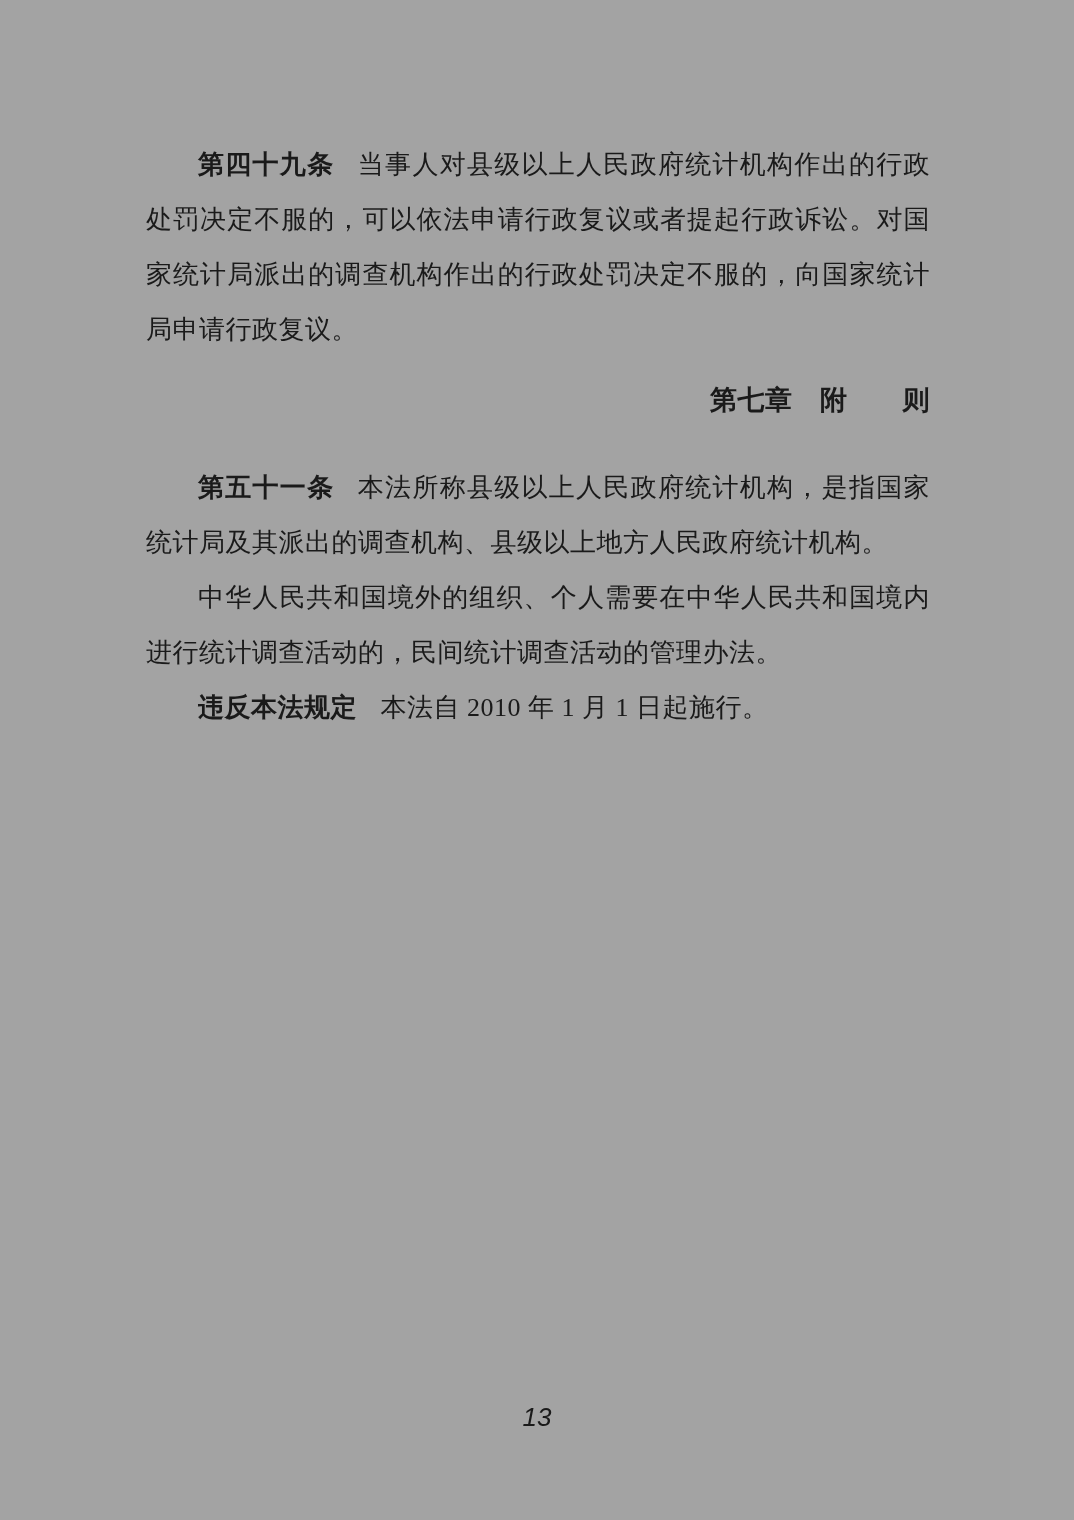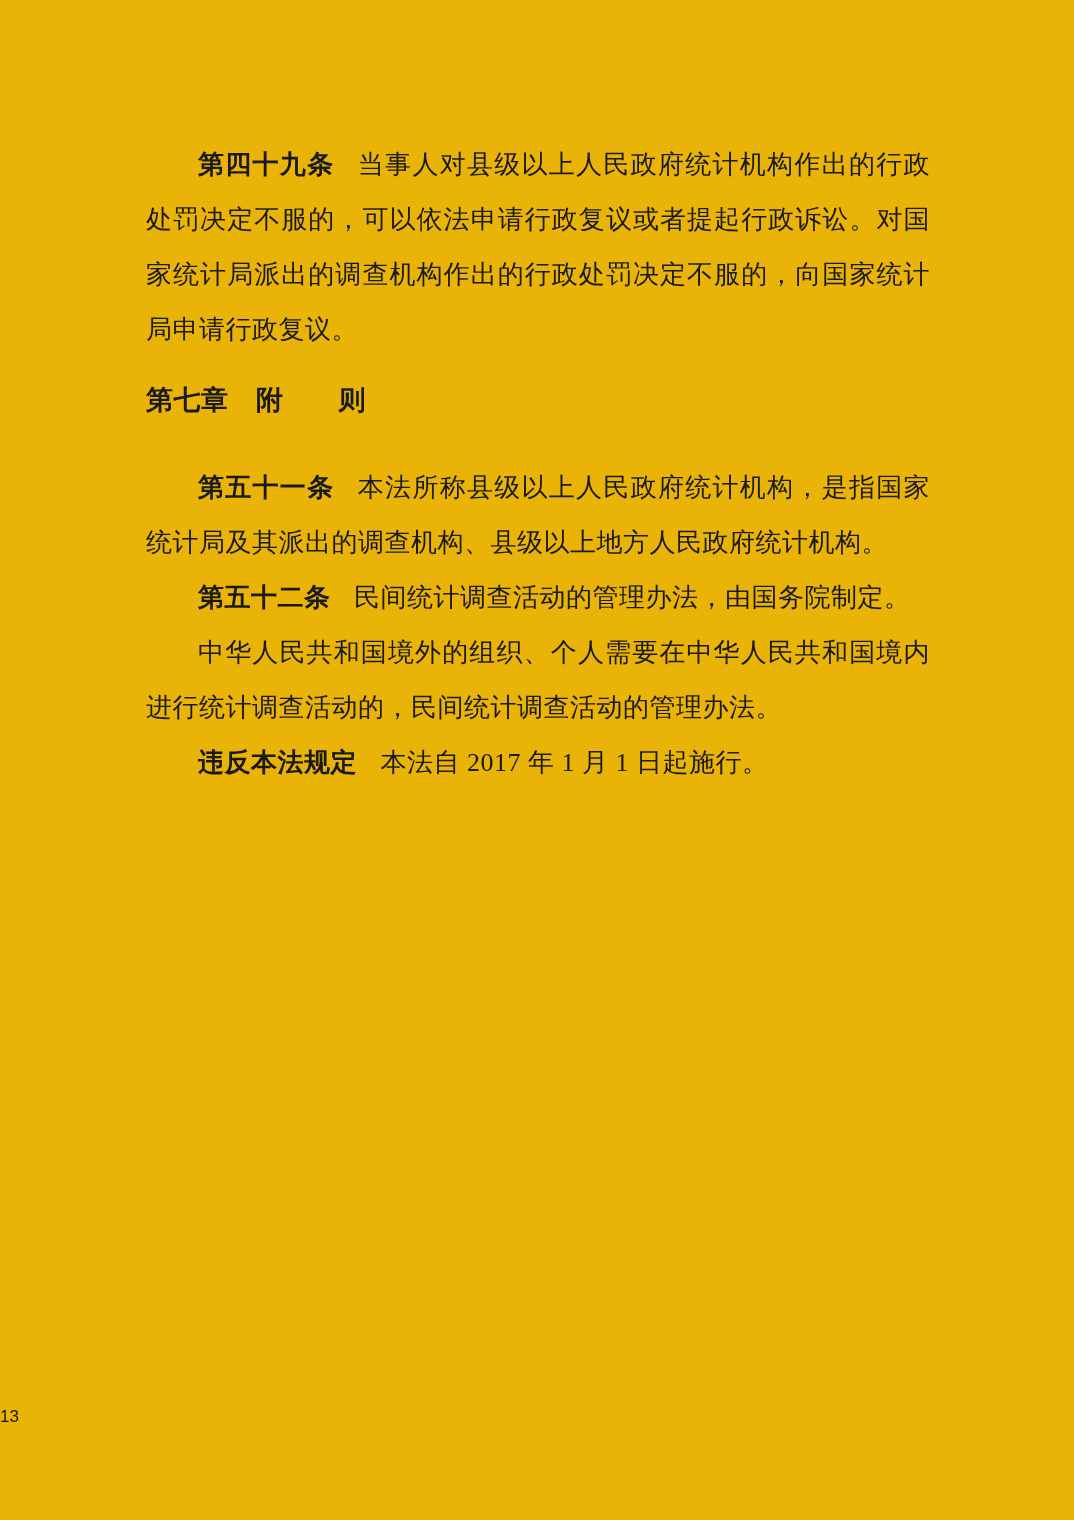--- a/index.html
+++ b/index.html
@@ -5,21 +5,21 @@
 <style>
   html, body {
     margin: 0;
     padding: 0;
     background: #ffffff;
   }
   .page {
     position: relative;
     width: 1074px;
     height: 1520px;
-    background: #eab308;
+    background: #a3a3a3;
     overflow: hidden;
     color: #1a1a1a;
     font-family: "Liberation Serif", "DejaVu Serif", serif;
   }
   .content {
     position: absolute;
     left: 146px;
     top: 137px;
     width: 784px;
     font-size: 26px;
@@ -36,54 +36,55 @@
     font-weight: bold;
     font-family: "Liberation Sans", "DejaVu Sans", sans-serif;
     margin-right: 0.9em;
   }
   .article-label:empty {
     margin-right: 0;
   }
   .chapter-heading {
     margin: 16px 0 32px 0;
     padding: 0;
-    text-align: left;
+    text-align: right;
     text-indent: 0;
     font-size: 27px;
     font-weight: bold;
     font-family: "Liberation Sans", "DejaVu Sans", sans-serif;
     line-height: 55px;
   }
   .page-number {
     position: absolute;
     top: 1399px;
     left: 0;
     width: 100%;
-    font-size: 17px;
+    text-align: center;
+    font-size: 26px;
     line-height: 36px;
     color: #1a1a1a;
     font-family: "Liberation Sans", "DejaVu Sans", sans-serif;
+    font-style: italic;
   }
 </style>
 </head>
 <body>
 
 <div class="page">
   <div class="content">
 
     <p class="para"><span class="article-label">第四十九条</span><span class="article-text">当事人对县级以上人民政府统计机构作出的行政处罚决定不服的，可以依法申请行政复议或者提起行政诉讼。对国家统计局派出的调查机构作出的行政处罚决定不服的，向国家统计局申请行政复议。</span></p>
 
 
     <h2 class="chapter-heading">第七章　附　　则</h2>
 
     <p class="para"><span class="article-label">第五十一条</span><span class="article-text">本法所称县级以上人民政府统计机构，是指国家统计局及其派出的调查机构、县级以上地方人民政府统计机构。</span></p>
 
-    <p class="para"><span class="article-label">第五十二条</span><span class="article-text">民间统计调查活动的管理办法，由国务院制定。</span></p>
 
     <p class="para"><span class="article-label"></span><span class="article-text">中华人民共和国境外的组织、个人需要在中华人民共和国境内进行统计调查活动的，民间统计调查活动的管理办法。</span></p>
 
 
-    <p class="para"><span class="article-label">违反本法规定</span><span class="article-text">本法自 2017 年 1 月 1 日起施行。</span></p>
+    <p class="para"><span class="article-label">违反本法规定</span><span class="article-text">本法自 2010 年 1 月 1 日起施行。</span></p>
 
   </div>
 
   <div class="page-number">13</div>
 </div>
 
 </body></html>

